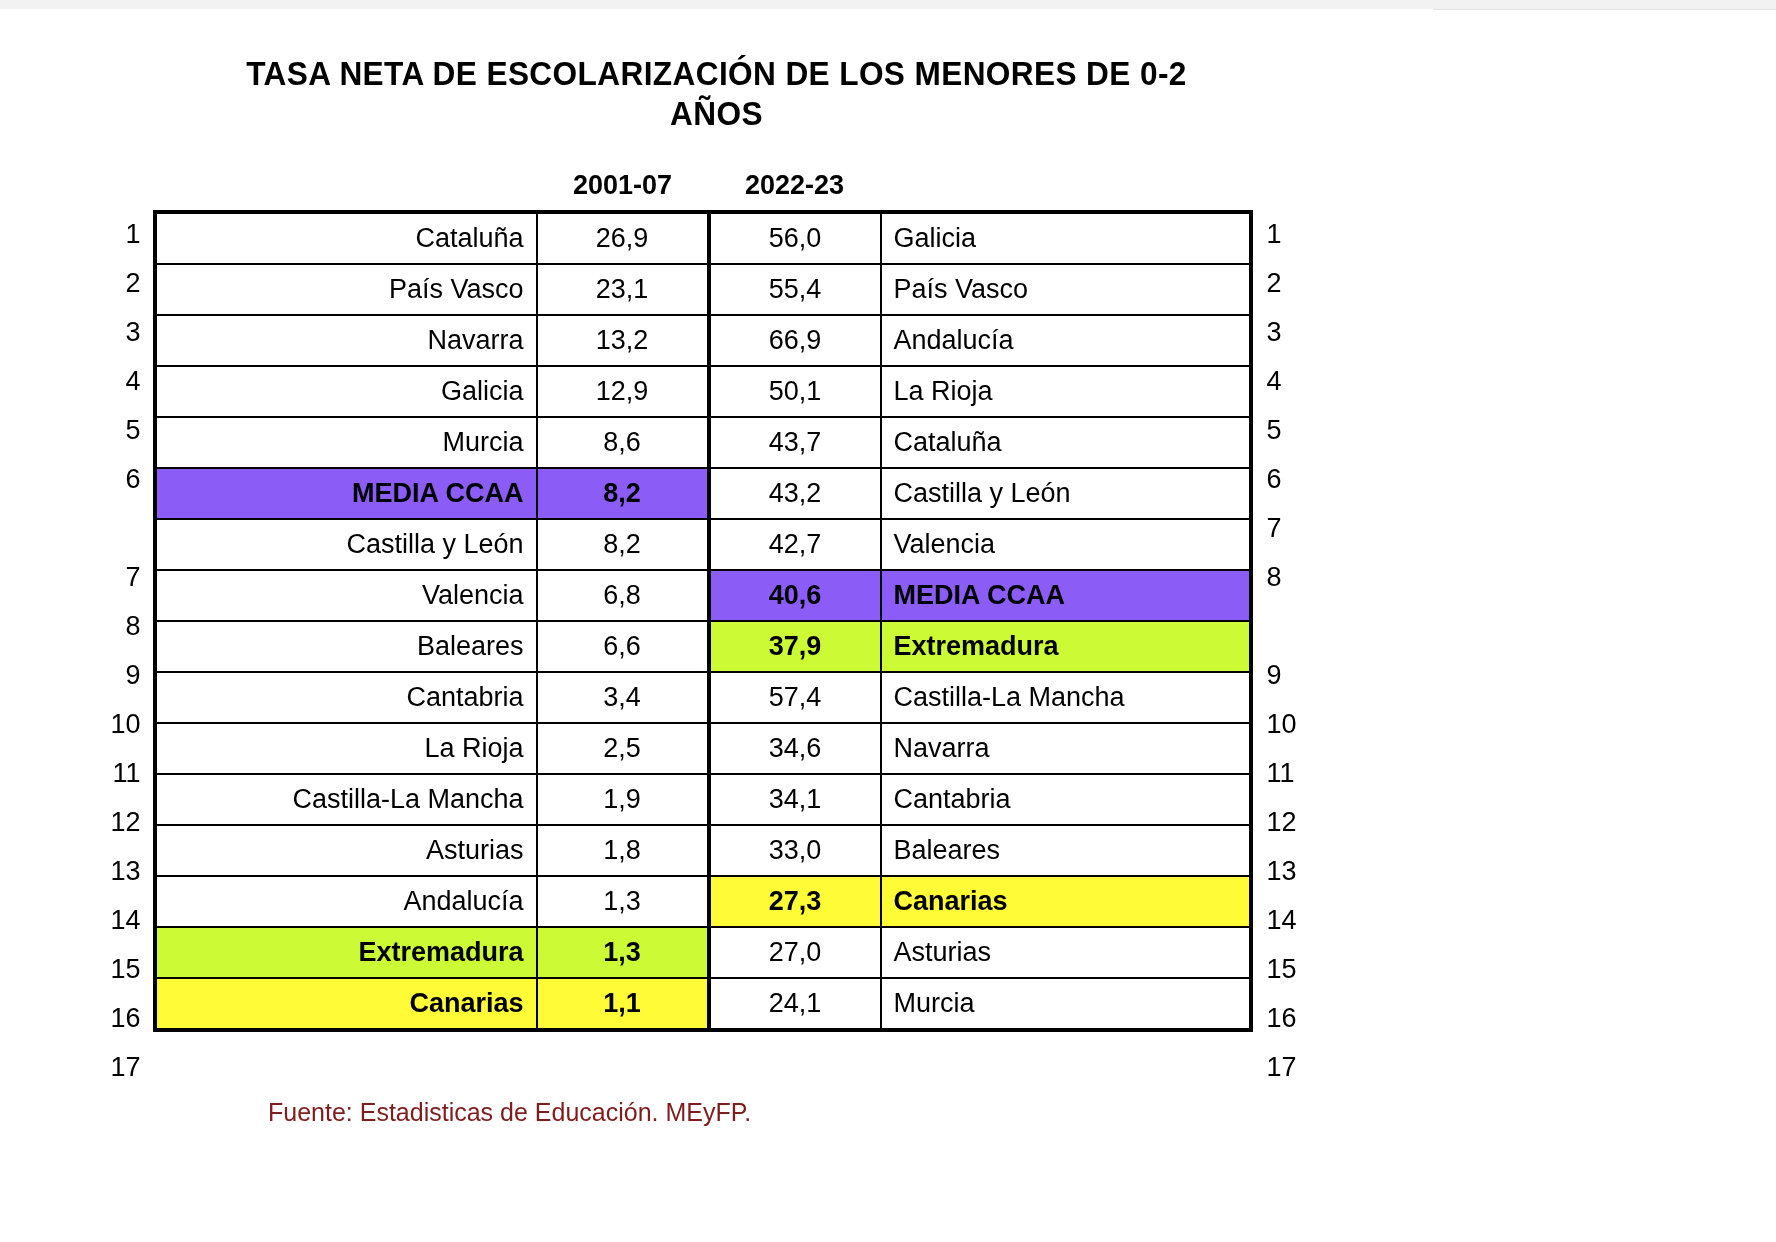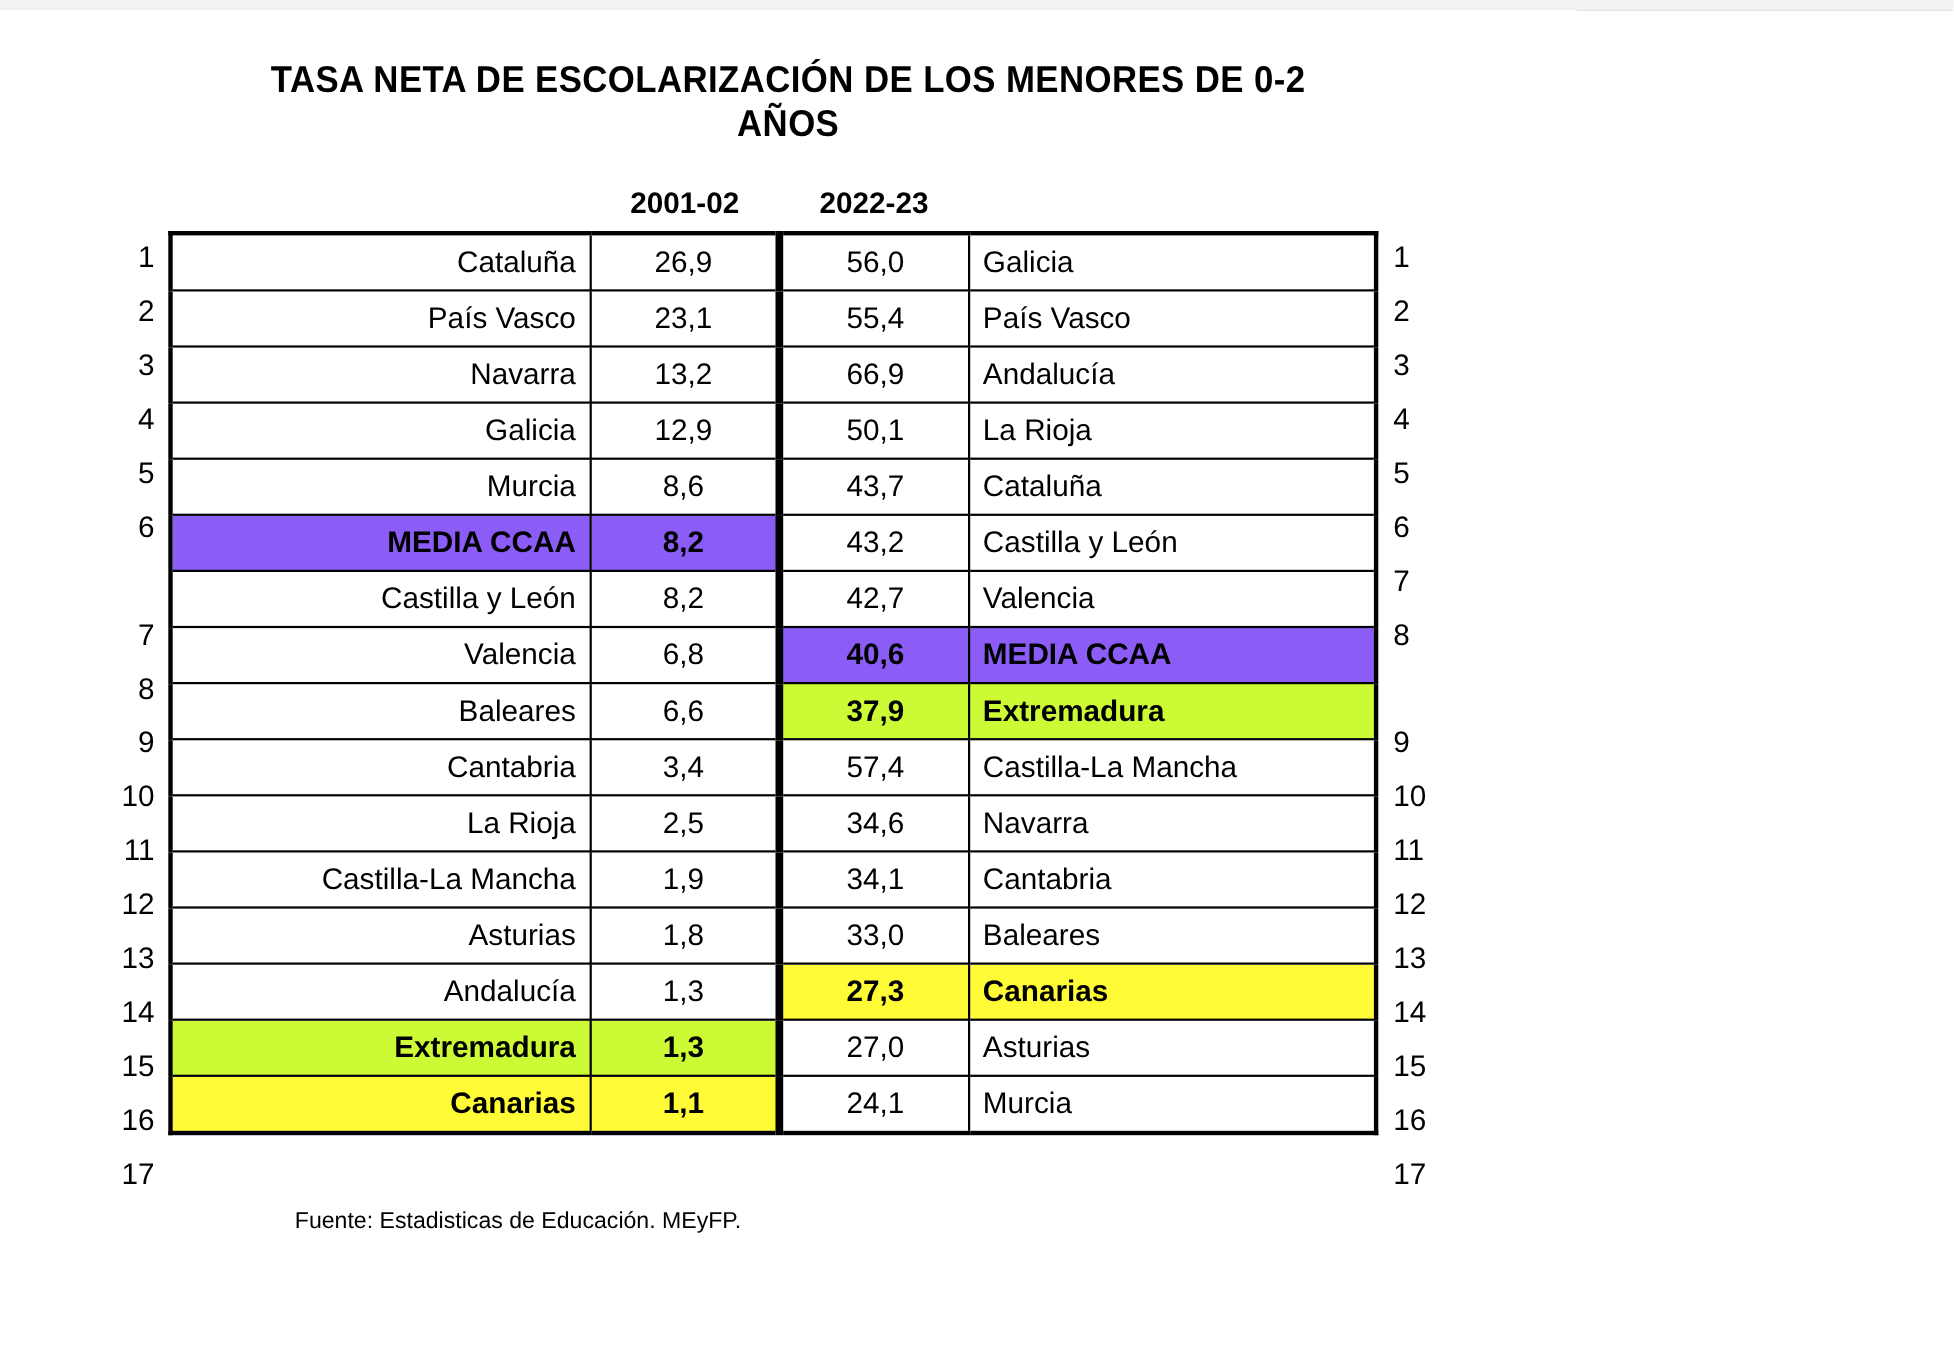--- a/index.html
+++ b/index.html
@@ -113,21 +113,21 @@
     overflow: hidden;
   }
   td.name-l {
     text-align: right;
     border-left: 4px solid #000;
     border-right: 2px solid #000;
   }
   td.val-l {
     text-align: center;
     border-left: 2px solid #000;
-    border-right: 7px solid #000000;
+    border-right: 4px solid #000000;
   }
   td.val-r {
     text-align: center;
     border-left: 2px solid #404040;
     border-right: 2px solid #000;
   }
   td.name-r {
     text-align: left;
     border-left: 2px solid #000;
     border-right: 4px solid #000;
@@ -157,22 +157,22 @@
     box-sizing: border-box;
   }
   .rank-col.left .rank-cell  { padding-right: 6px; }
   .rank-col.right .rank-cell { padding-left: 10px; }
 
   
   .source {
     margin: 0;
     padding-left: 268px;
     padding-top: 66px;
-    font-size: 21px;
-    color: #000000;
+    font-size: 25px;
+    color: #7f1d1d;
   }
 </style>
 </head>
 <body>
 
 <div class="top-rule"></div>
 
 <div class="page">
 
   <h1 class="title">
@@ -185,21 +185,21 @@
     <table class="grid">
       <colgroup>
         <col class="c-left">
           <col class="c-v1">
           <col class="c-v2">
           <col class="c-right">
       </colgroup>
       <thead>
         <tr class="hdr">
           <th class="hdr-blank-l"></th>
-          <th class="hdr-y1">2001-02</th>
+          <th class="hdr-y1">2001-07</th>
           <th class="hdr-y2">2022-23</th>
           <th class="hdr-blank-r"></th>
         </tr>
       </thead>
       <tbody id="tbody">
           <tr>
             <td class="name-l">Cataluña</td>
             <td class="val-l">26,9</td>
             <td class="val-r">56,0</td>
             <td class="name-r">Galicia</td>

